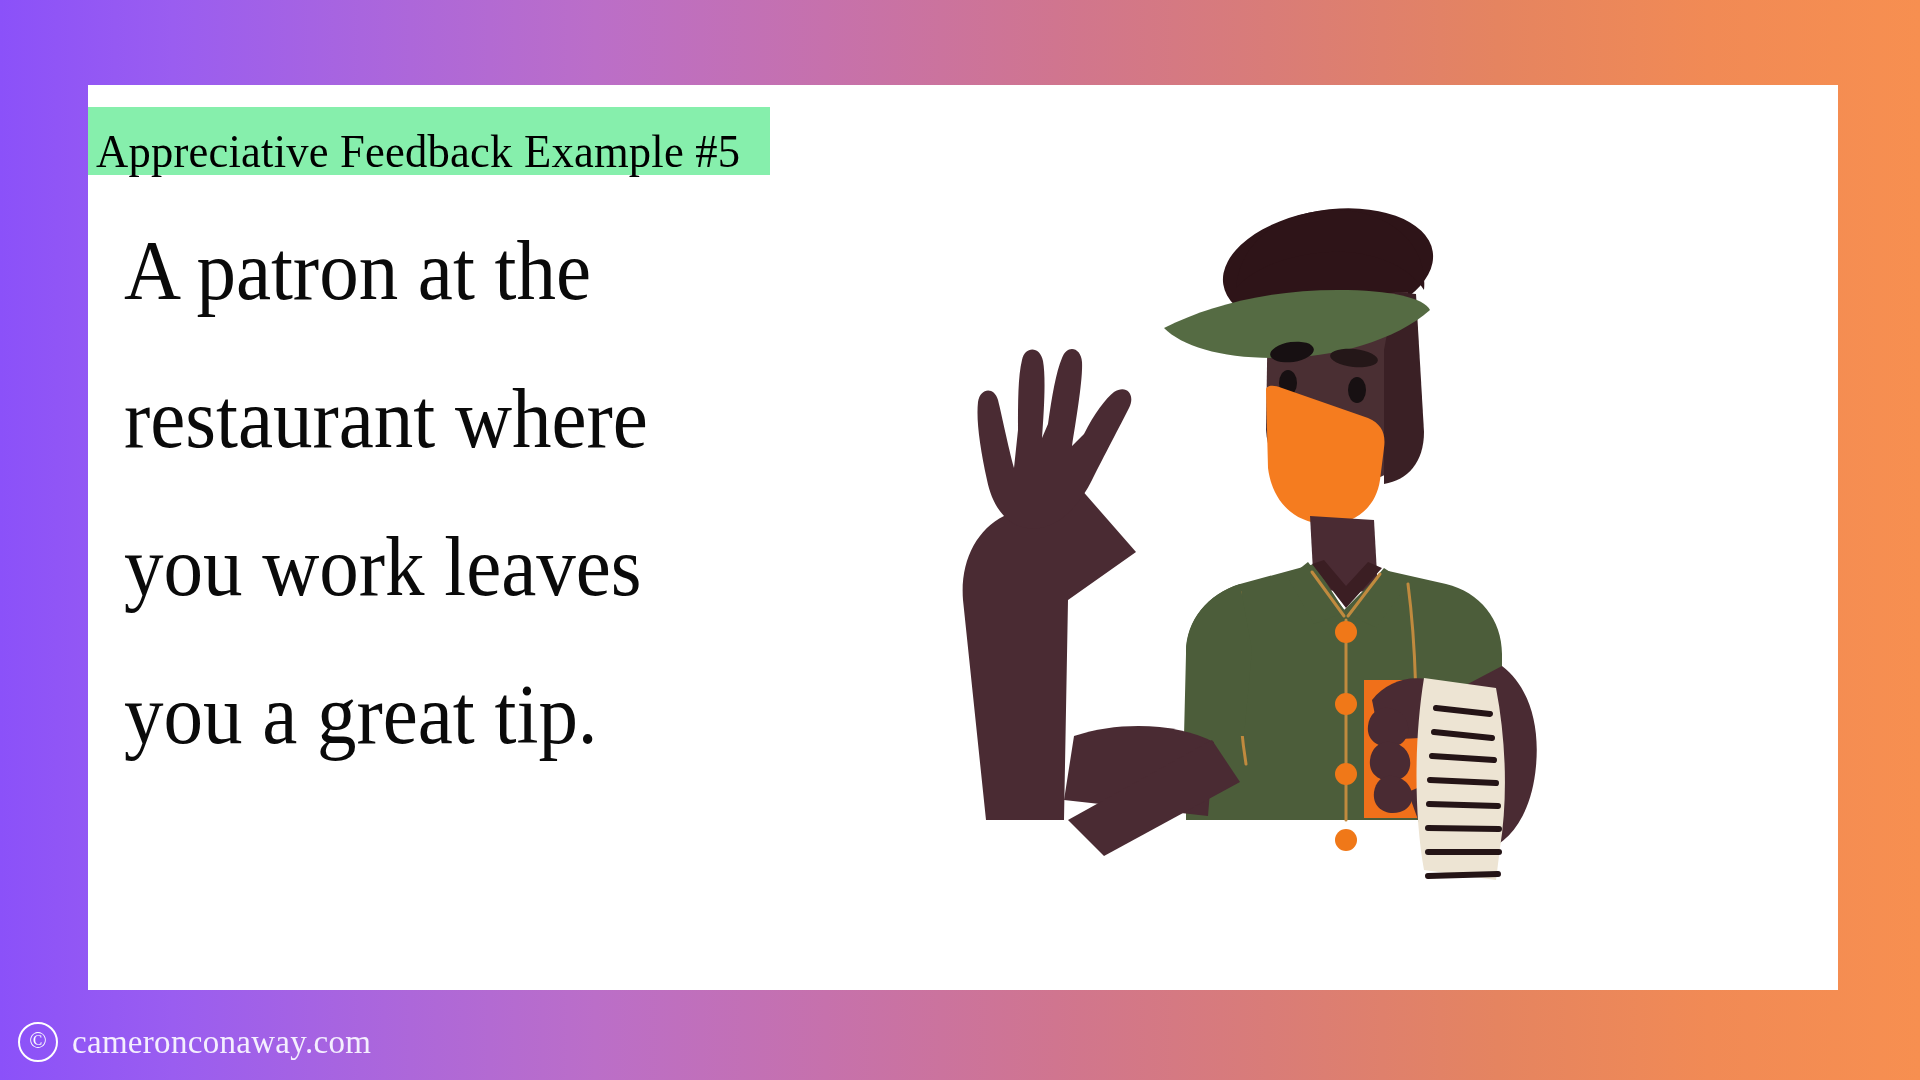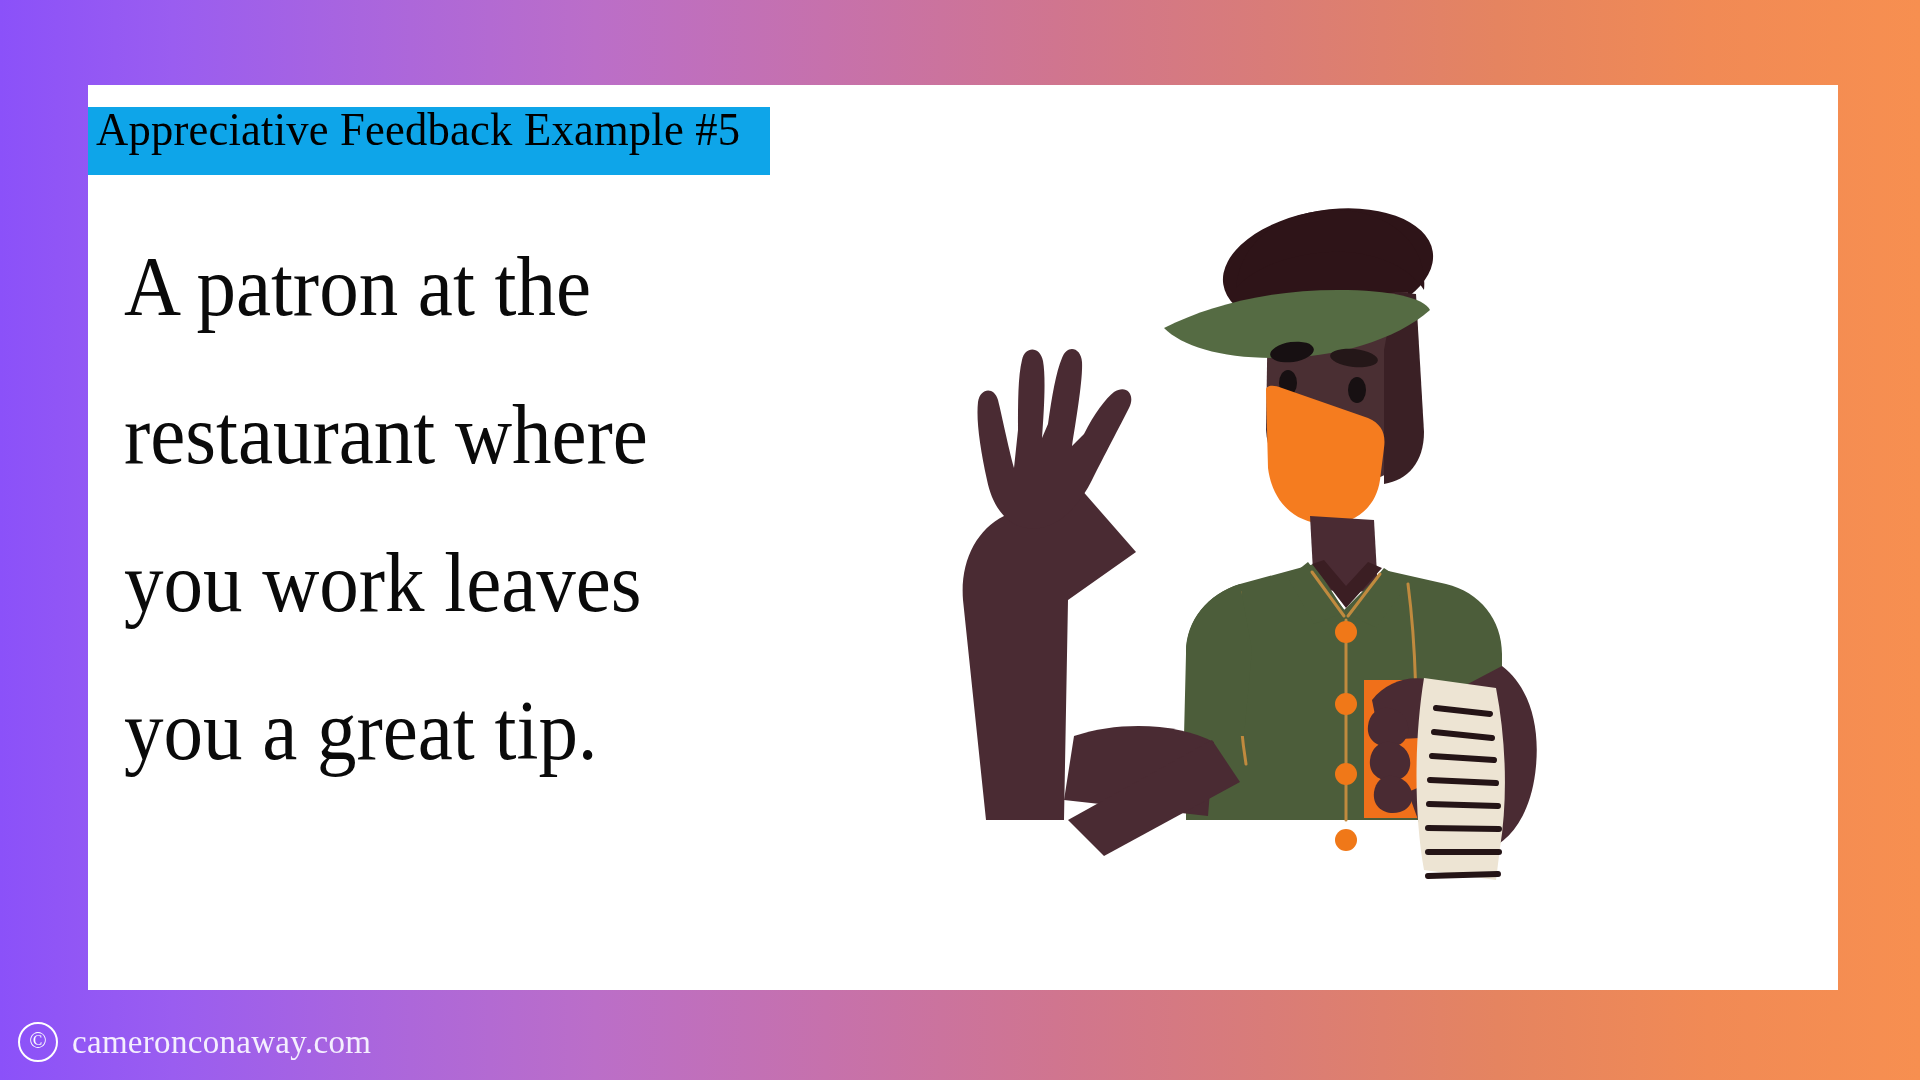--- a/index.html
+++ b/index.html
@@ -42,41 +42,41 @@
     height: 905px;
     background: #ffffff;
   }
 
   
   #title-highlight {
     position: absolute;
     left: 0px;
     top: 22px;
     height: 68px;
-    background: #0ea5e9;
+    background: #86efac;
     padding: 0 10px 0 8px;
     display: flex;
-    align-items: flex-start;
+    align-items: flex-end;
     white-space: nowrap;
   }
   #title-text {
     font-size: 46px;
     line-height: 1;
     color: #000000;
     font-family: "Liberation Serif", "DejaVu Serif", serif;
     letter-spacing: 0.2px;
     transform: scaleX(0.97);
     transform-origin: left center;
   }
 
   
   #body-copy {
     position: absolute;
     left: 36px;
-    top: 128px;
+    top: 112px;
     width: 800px;
   }
   .body-line {
     font-size: 84px;
     line-height: 148px;
     color: #0a0a0a;
     font-family: "Liberation Serif", "DejaVu Serif", serif;
     white-space: nowrap;
     transform: scaleX(0.94);
     transform-origin: left center;

